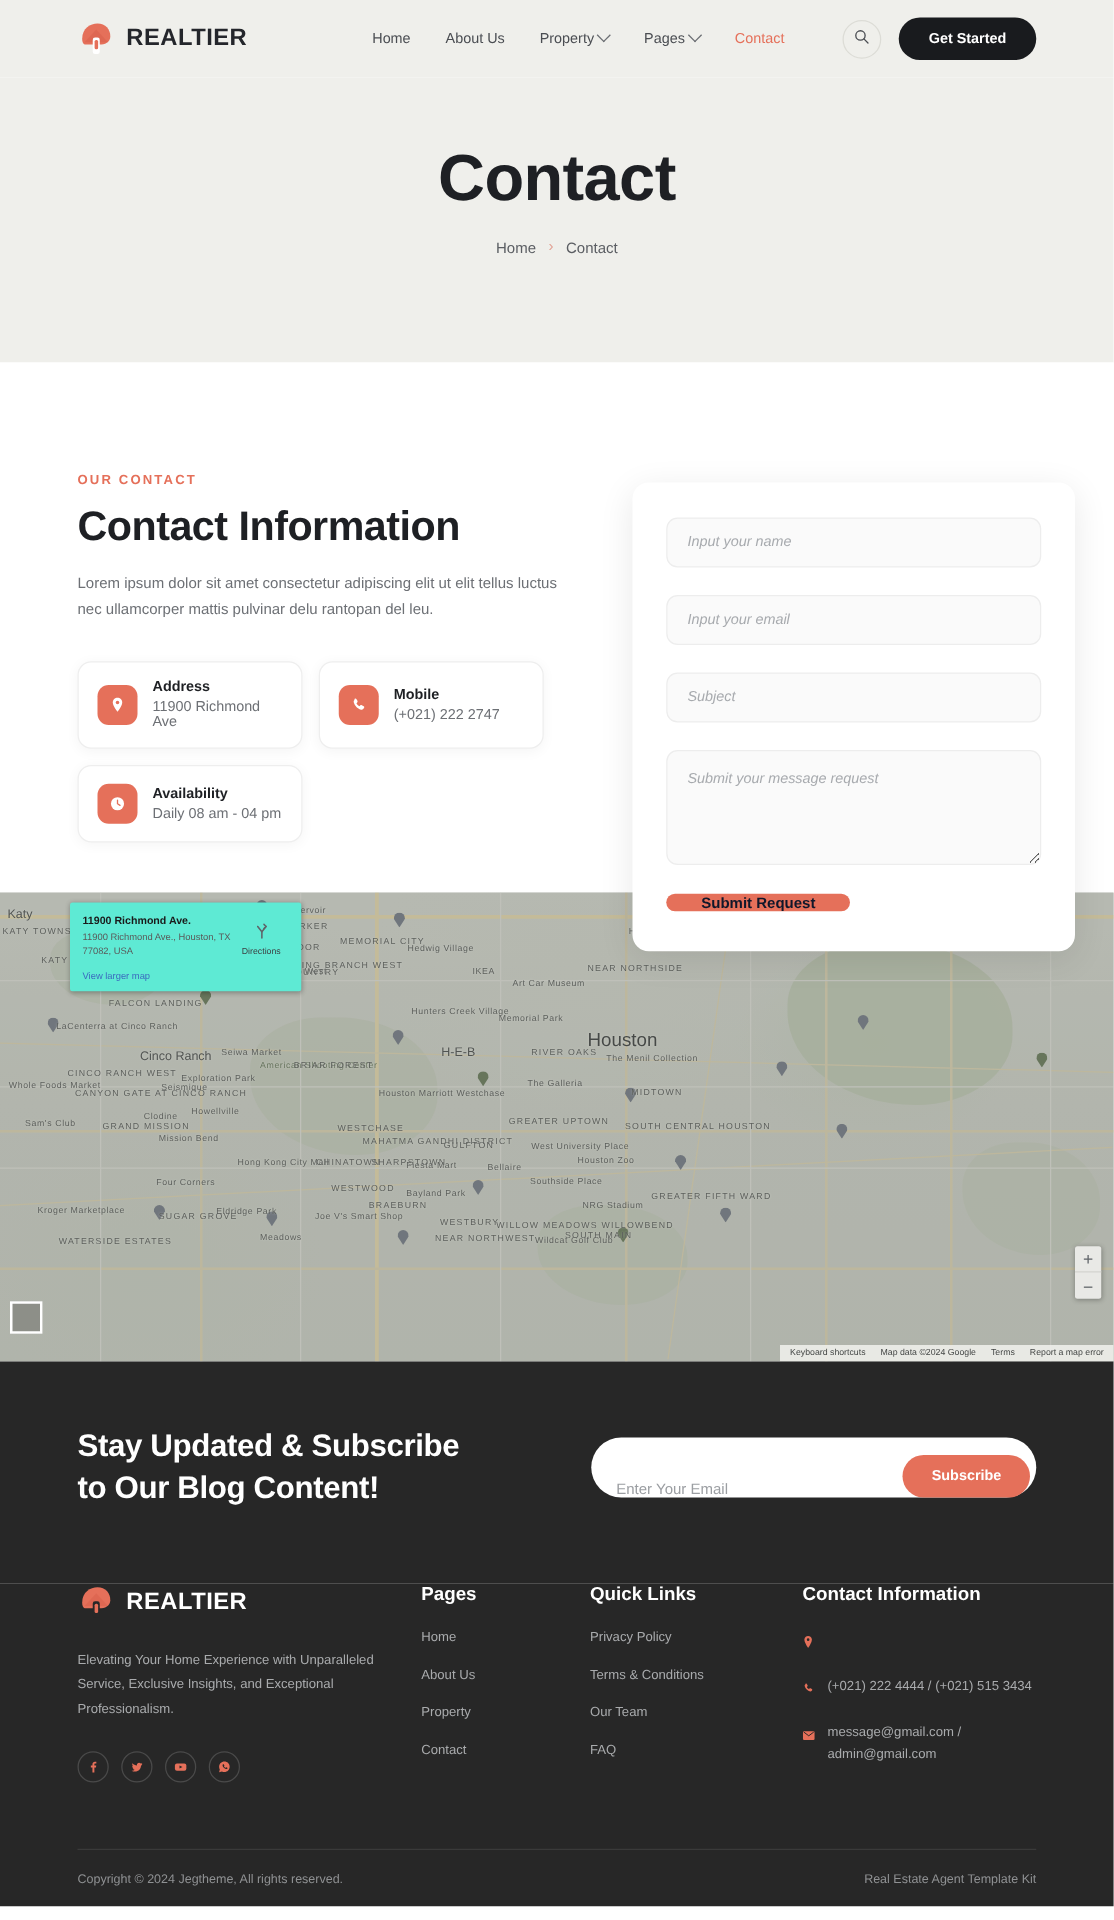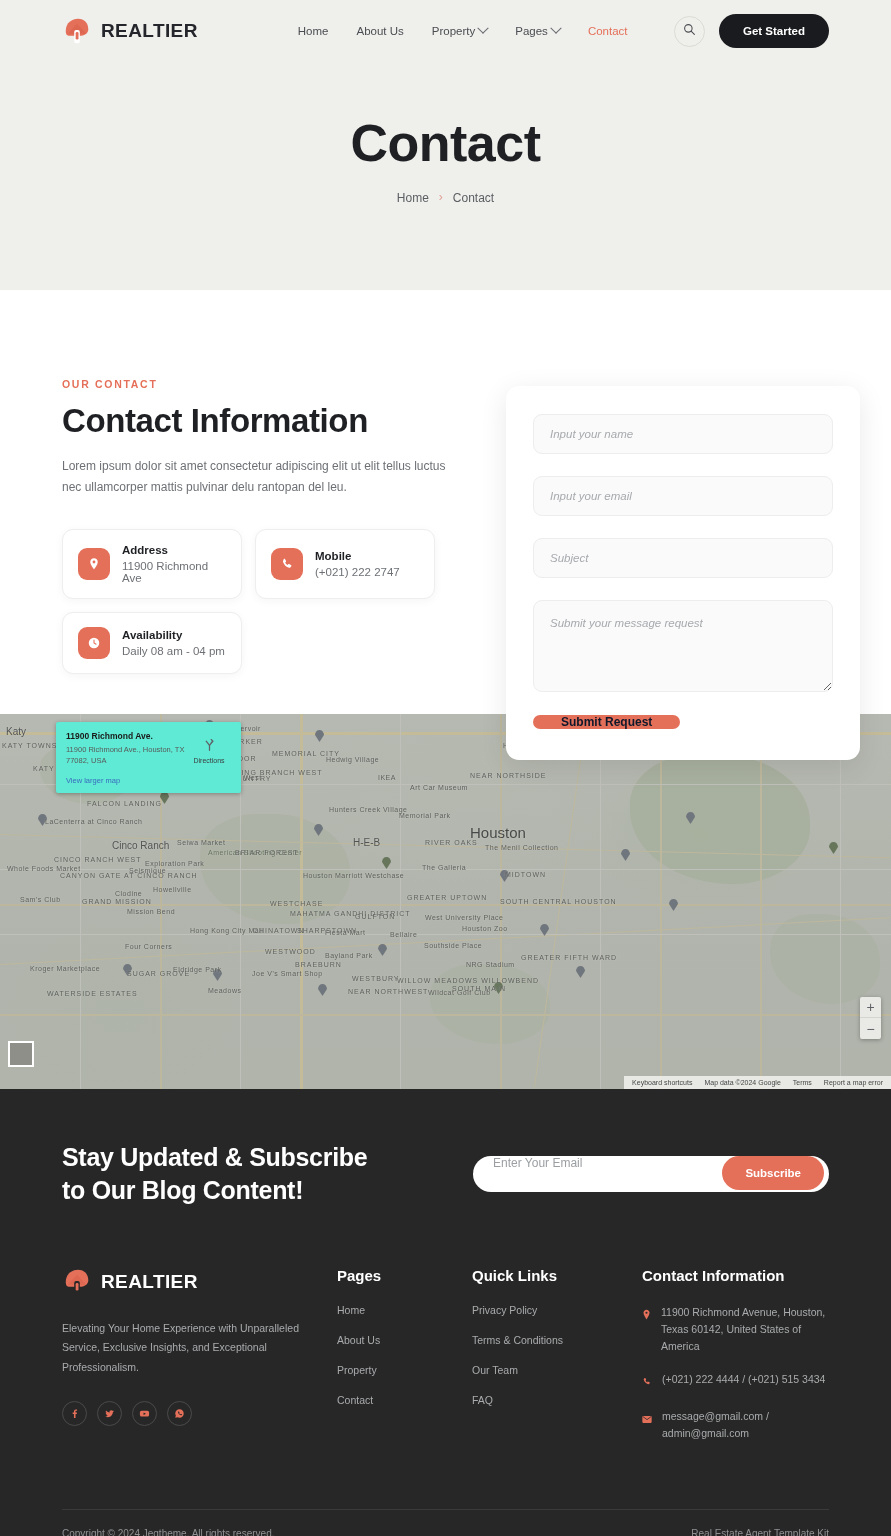--- a/index.html
+++ b/index.html
@@ -378,23 +378,23 @@
     color: #ffffff;
     font-size: 25px;
     font-weight: bold;
     line-height: 1.32;
     letter-spacing: -0.3px;
   }
   .nl-form {
     background: #ffffff;
     border-radius: 40px;
     width: 356px;
-    height: 36px;
-    display: flex;
-    align-items: flex-start;
+    height: 48px;
+    display: flex;
+    align-items: flex-end;
     padding: 0 5px 0 20px;
   }
   .nl-input {
     flex: 1;
     border: none;
     outline: none;
     background: transparent;
     font-size: 12px;
     font-family: inherit;
     color: #3a3d42;
@@ -817,21 +817,20 @@
 
     <div>
       <div class="footer-col-title">Contact Information</div>
       <div class="contact-line">
         <span class="ci">
           <svg viewBox="0 0 12 14" width="9" height="11">
               <path d="M6 0.6C3.8 0.6 2 2.4 2 4.6c0 3 4 8.8 4 8.8s4-5.8 4-8.8C10 2.4 8.2.6 6 .6z" fill="#e5705a"></path>
               <circle cx="6" cy="4.6" r="1.4" fill="#272727"></circle>
             </svg>
         </span>
-        <span class="txt">11900 Richmond Avenue, Houston, Texas 60142, United States of America</span>
       </div>
       <div class="contact-line">
         <span class="ci">
           <svg viewBox="0 0 14 14" width="10" height="10">
               <path d="M3.5 1.4c.4-.3 1-.2 1.3.3l.9 1.5c.2.4.1.9-.2 1.2l-.6.5c.4 1 1.4 2 2.4 2.4l.5-.6c.3-.3.8-.4 1.2-.2l1.5.9c.5.3.6.9.3 1.3l-.7.9c-.3.4-.9.6-1.4.5-3-.8-5.4-3.3-6.3-6.3-.1-.5 0-1.1.5-1.4l.6-1z" fill="#e5705a"></path>
             </svg>
         </span>
         <span class="txt">(+021) 222 4444 / (+021) 515 3434</span>
       </div>
       <div class="contact-line">

